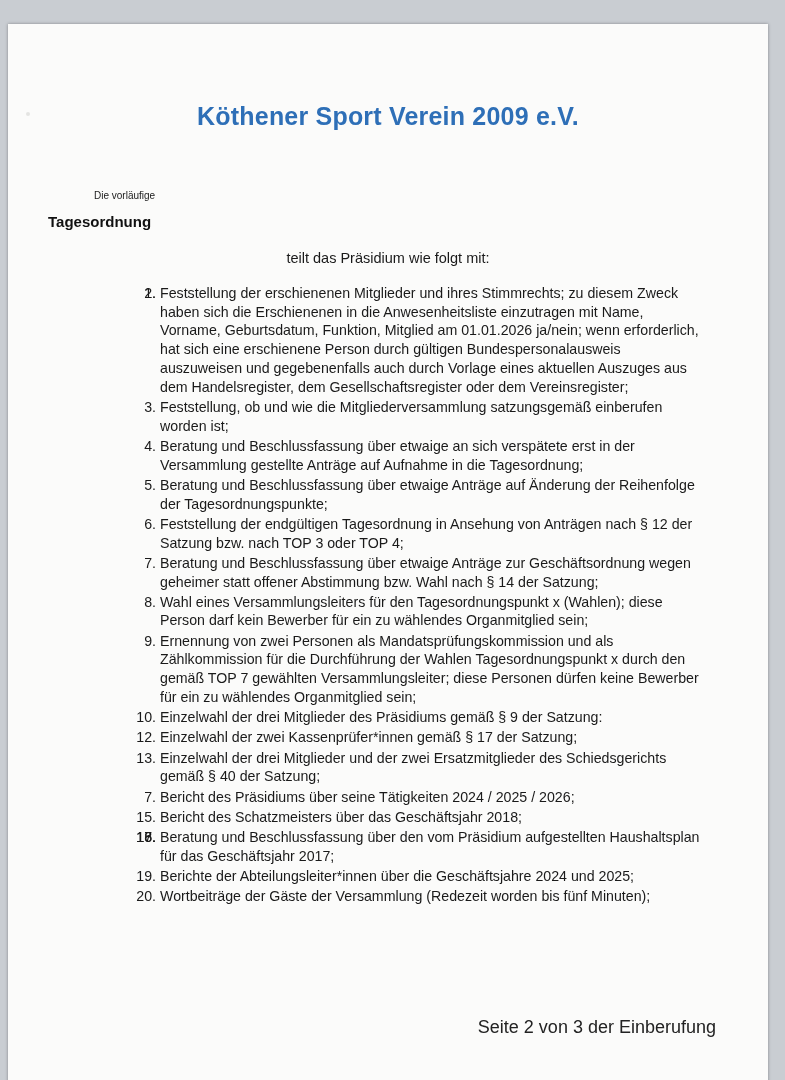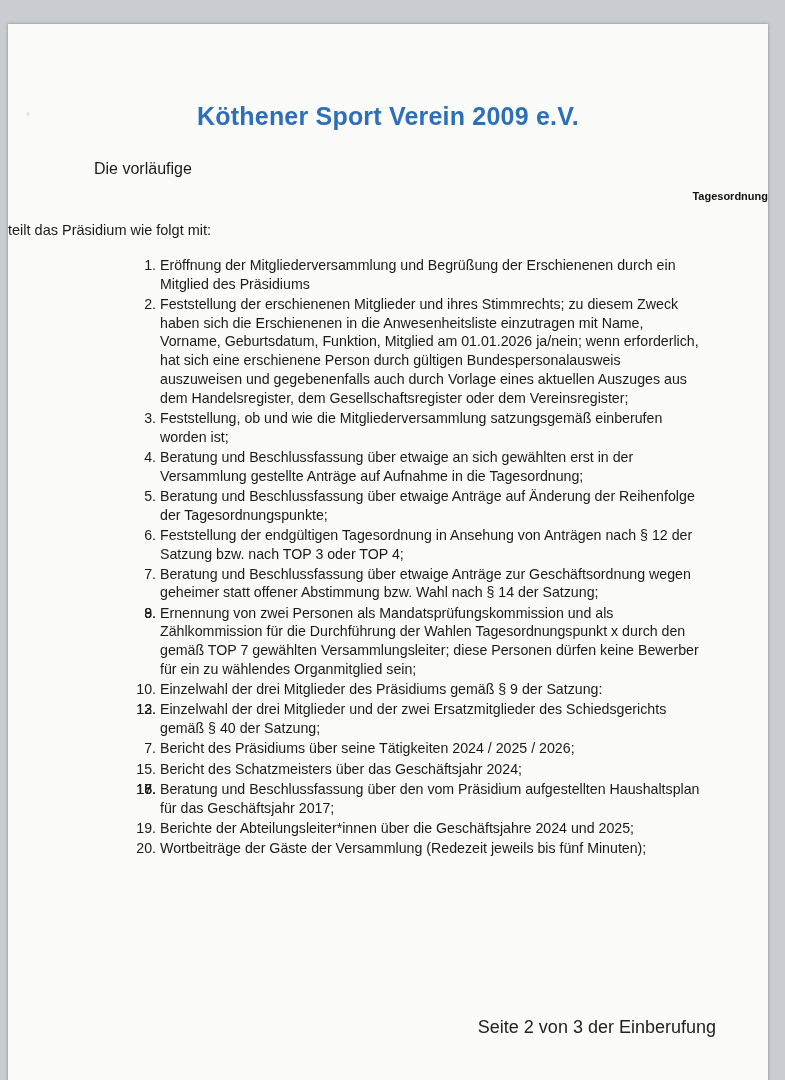--- a/index.html
+++ b/index.html
@@ -30,36 +30,37 @@
   .doc-title {
     text-align: center;
     color: #2e6fb7;
     font-weight: bold;
     font-size: 25px;
     margin-top: 78px;
     letter-spacing: 0.2px;
   }
   .lead {
     margin-left: 86px;
-    margin-top: 29px;
-    font-size: 16px;
+    margin-top: 59px;
+    font-size: 10px;
     color: #1a1a1a;
   }
   .agenda-heading {
-    text-align: right;
+    text-align: left;
     font-weight: bold;
-    font-size: 11px;
+    font-size: 15px;
     color: #111;
     margin-top: 12px;
     margin-left: 40px;
   }
   .intro {
     margin-top: 20px;
     font-size: 14.5px;
     color: #1a1a1a;
+    text-align: center;
   }
   ol.agenda {
     margin: 18px 0 0 0;
     padding: 0;
     list-style: none;
     font-size: 14.2px;
     color: #1a1a1a;
   }
   ol.agenda > li {
     position: relative;
@@ -96,36 +97,36 @@
 
 <div class="page">
   <div class="page-inner">
     <div class="spot1"></div>
     <div class="doc-title">Köthener Sport Verein 2009 e.V.</div>
     <div class="lead">Die vorläufige</div>
     <div class="agenda-heading">Tagesordnung</div>
     <div class="intro">teilt das Präsidium wie folgt mit:</div>
 
     <ol class="agenda">
-      <li><span class="num">1.</span><span>Eröffnung der Mitgliederversammlung und Begrüßung der Erschienenen durch ein Mitglied des Präsidiums</span></li>
+      <li><span class="num">1.</span></li>
       <li><span class="num">2.</span><span>Feststellung der erschienenen Mitglieder und ihres Stimmrechts; zu diesem Zweck haben sich die Erschienenen in die Anwesenheitsliste einzutragen mit Name, Vorname, Geburtsdatum, Funktion, Mitglied am 01.01.2026 ja/nein; wenn erforderlich, hat sich eine erschienene Person durch gültigen Bundespersonalausweis auszuweisen und gegebenenfalls auch durch Vorlage eines aktuellen Auszuges aus dem Handelsregister, dem Gesellschaftsregister oder dem Vereinsregister;</span></li>
       <li><span class="num">3.</span><span>Feststellung, ob und wie die Mitgliederversammlung satzungsgemäß einberufen worden ist;</span></li>
-      <li><span class="num">4.</span><span>Beratung und Beschlussfassung über etwaige an sich gewählten erst in der Versammlung gestellte Anträge auf Aufnahme in die Tagesordnung;</span></li>
+      <li><span class="num">4.</span><span>Beratung und Beschlussfassung über etwaige an sich verspätete erst in der Versammlung gestellte Anträge auf Aufnahme in die Tagesordnung;</span></li>
       <li><span class="num">5.</span><span>Beratung und Beschlussfassung über etwaige Anträge auf Änderung der Reihenfolge der Tagesordnungspunkte;</span></li>
       <li><span class="num">6.</span><span>Feststellung der endgültigen Tagesordnung in Ansehung von Anträgen nach § 12 der Satzung bzw. nach TOP 3 oder TOP 4;</span></li>
       <li><span class="num">7.</span><span>Beratung und Beschlussfassung über etwaige Anträge zur Geschäftsordnung wegen geheimer statt offener Abstimmung bzw. Wahl nach § 14 der Satzung;</span></li>
-      <li><span class="num">8.</span></li>
+      <li><span class="num">8.</span><span>Wahl eines Versammlungsleiters für den Tagesordnungspunkt x (Wahlen); diese Person darf kein Bewerber für ein zu wählendes Organmitglied sein;</span></li>
       <li><span class="num">9.</span><span>Ernennung von zwei Personen als Mandatsprüfungskommission und als Zählkommission für die Durchführung der Wahlen Tagesordnungspunkt x durch den gemäß TOP 7 gewählten Versammlungsleiter; diese Personen dürfen keine Bewerber für ein zu wählendes Organmitglied sein;</span></li>
       <li><span class="num">10.</span><span>Einzelwahl der drei Mitglieder des Präsidiums gemäß § 9 der Satzung:</span></li>
-      <li><span class="num">12.</span></li>
+      <li><span class="num">12.</span><span>Einzelwahl der zwei Kassenprüfer*innen gemäß § 17 der Satzung;</span></li>
       <li><span class="num">13.</span><span>Einzelwahl der drei Mitglieder und der zwei Ersatzmitglieder des Schiedsgerichts gemäß § 40 der Satzung;</span></li>
       <li><span class="num">7.</span><span>Bericht des Präsidiums über seine Tätigkeiten 2024 / 2025 / 2026;</span></li>
-      <li><span class="num">15.</span><span>Bericht des Schatzmeisters über das Geschäftsjahr 2024;</span></li>
+      <li><span class="num">15.</span><span>Bericht des Schatzmeisters über das Geschäftsjahr 2018;</span></li>
       <li><span class="num">16.</span></li>
       <li><span class="num">17.</span></li>
       <li><span class="num">18.</span><span>Beratung und Beschlussfassung über den vom Präsidium aufgestellten Haushaltsplan für das Geschäftsjahr 2017;</span></li>
       <li><span class="num">19.</span><span>Berichte der Abteilungsleiter*innen über die Geschäftsjahre 2024 und 2025;</span></li>
-      <li><span class="num">20.</span><span>Wortbeiträge der Gäste der Versammlung (Redezeit jeweils bis fünf Minuten);</span></li>
+      <li><span class="num">20.</span><span>Wortbeiträge der Gäste der Versammlung (Redezeit worden bis fünf Minuten);</span></li>
     </ol>
 
     <div class="footer">Seite 2 von 3 der Einberufung</div>
   </div>
 </div>
 
 </body></html>

